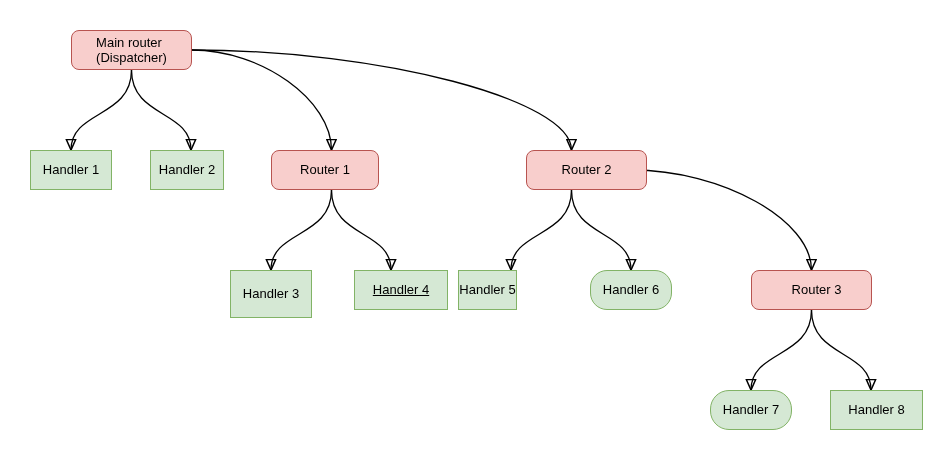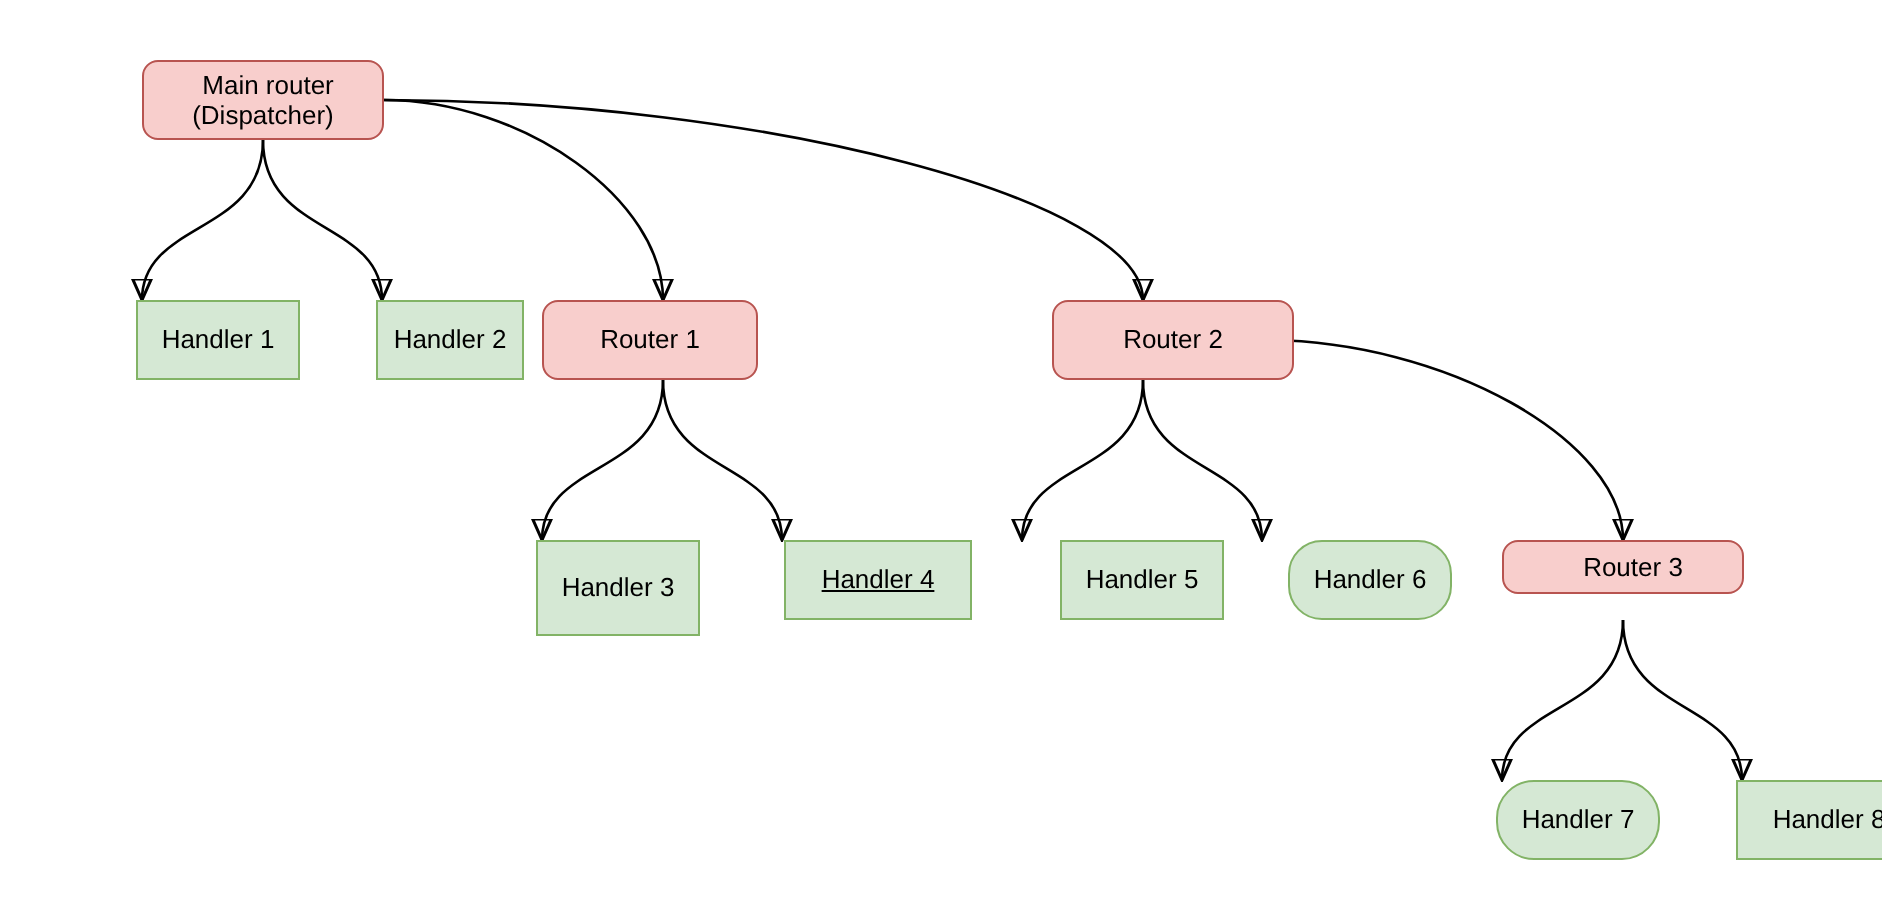--- a/index.html
+++ b/index.html
@@ -25,36 +25,35 @@
     fill: none;
     stroke: var(--edge-stroke, #000000);
     stroke-width: 1.3;
   }
   .node {
     position: absolute;
     box-sizing: border-box;
     display: flex;
     align-items: center;
     justify-content: center;
-    text-align: right;
+    text-align: left;
     font-size: 13px;
     line-height: 1.16;
     color: #000000;
     white-space: pre-line;
     cursor: default;
   }
   .node.router {
     background: var(--router-fill, #f8cecc);
     border: 1px solid var(--router-stroke, #b85450);
     border-radius: 8px;
   }
   .node.handler {
     background: var(--handler-fill, #d5e8d4);
     border: 1px solid var(--handler-stroke, #82b366);
-    margin-left: 38px;
   }
 </style>
 </head>
 <body>
 
 <div class="canvas">
   <svg class="edges" width="941" height="461" aria-hidden="true">
     <defs>
       <marker id="arrow" viewBox="0 0 10 10" refX="9" refY="5" markerWidth="9" markerHeight="9" orient="auto-start-reverse">
         <path d="M 0 1 L 9 5 L 0 9 z" fill="#000000" stroke="none"></path>
@@ -76,19 +75,19 @@
   </svg>
   <div id="nodes-layer">
       <div class="node router" style="left: 71px; top: 30px; width: 121px; height: 40px;"><span>Main router
 (Dispatcher)</span></div>
       <div class="node handler" style="left: 30px; top: 150px; width: 82px; height: 40px;"><span>Handler 1</span></div>
       <div class="node handler" style="left: 150px; top: 150px; width: 74px; height: 40px;"><span>Handler 2</span></div>
       <div class="node router" style="left: 271px; top: 150px; width: 108px; height: 40px;"><span>Router 1</span></div>
       <div class="node router" style="left: 526px; top: 150px; width: 121px; height: 40px;"><span>Router 2</span></div>
       <div class="node handler" style="left: 230px; top: 270px; width: 82px; height: 48px;"><span>Handler 3</span></div>
       <div class="node handler" style="left: 354px; top: 270px; width: 94px; height: 40px; text-decoration: underline;"><span>Handler 4</span></div>
-      <div class="node handler" style="left: 492px; top: 270px; width: 82px; height: 40px;"><span>Handler 5</span></div>
-      <div class="node handler" style="left: 606px; top: 270px; width: 82px; height: 40px; border-radius: 17px;"><span>Handler 6</span></div>
-      <div class="node router" style="left: 751px; top: 270px; width: 121px; height: 27px; padding-left: 10px;"><span>Router 3</span></div>
+      <div class="node handler" style="left: 458px; top: 270px; width: 59px; height: 40px;"><span>Handler 5</span></div>
+      <div class="node handler" style="left: 590px; top: 270px; width: 82px; height: 40px; border-radius: 17px;"><span>Handler 6</span></div>
+      <div class="node router" style="left: 751px; top: 270px; width: 121px; height: 40px; padding-left: 10px;"><span>Router 3</span></div>
       <div class="node handler" style="left: 710px; top: 390px; width: 82px; height: 40px; border-radius: 19px;"><span>Handler 7</span></div>
       <div class="node handler" style="left: 830px; top: 390px; width: 93px; height: 40px;"><span>Handler 8</span></div>
     </div>
 </div>
 
 </body></html>

